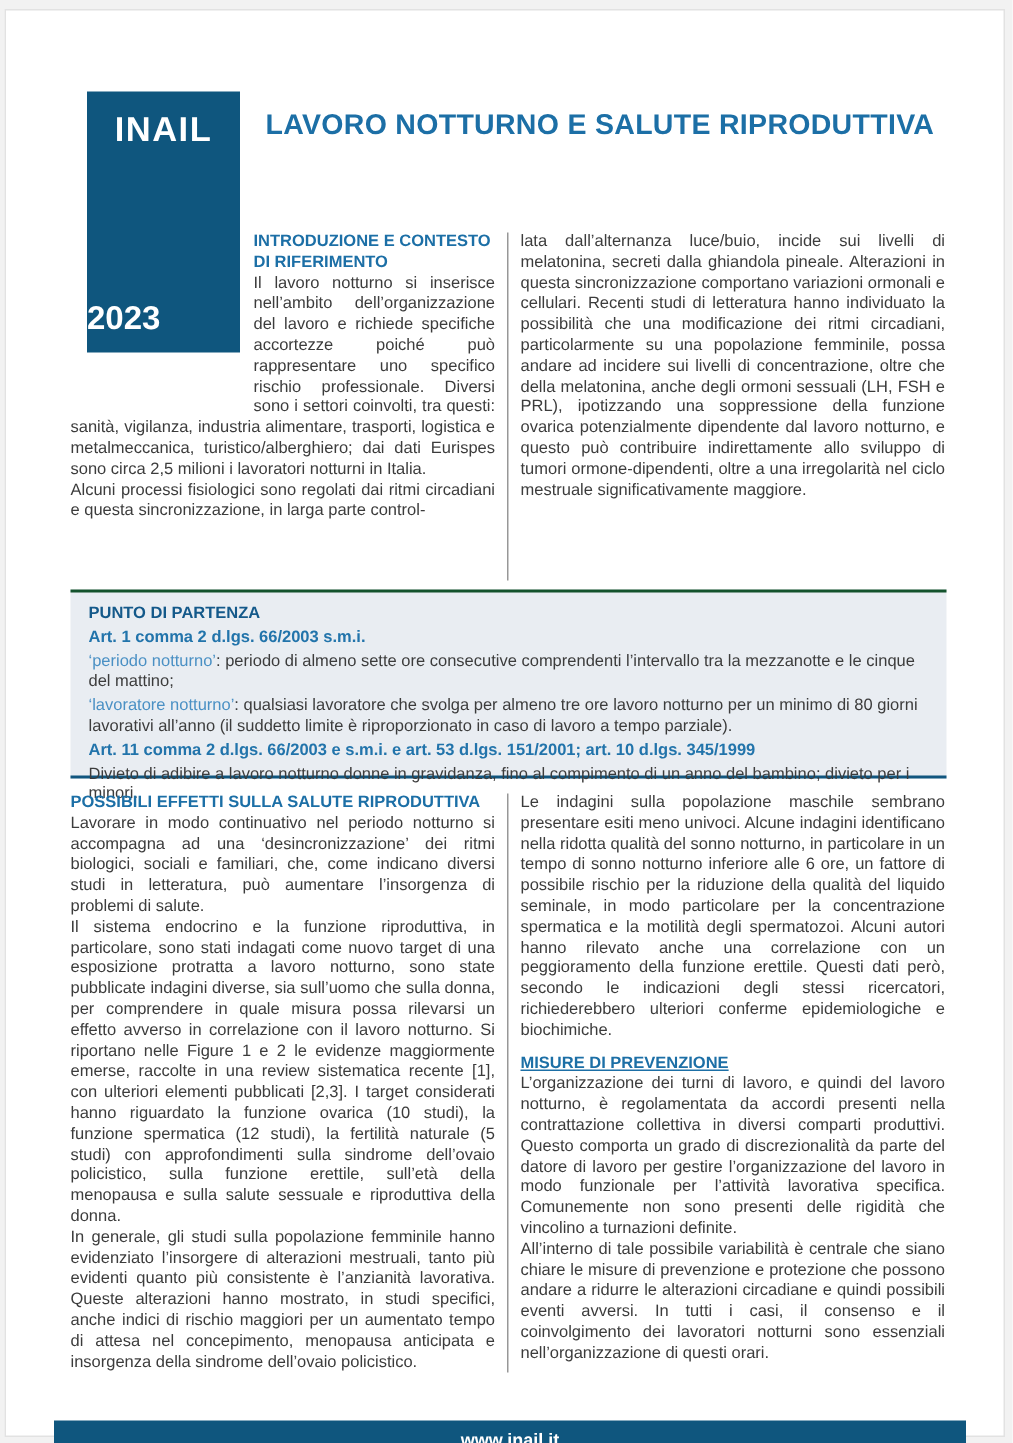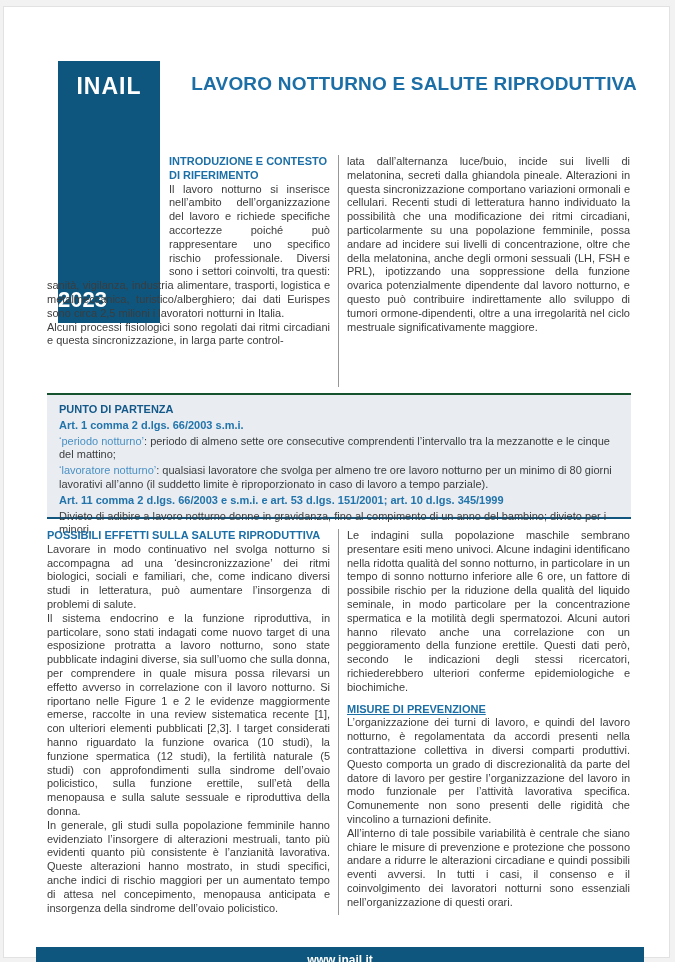--- a/index.html
+++ b/index.html
@@ -11,35 +11,35 @@
     overflow:hidden;
   }
   .page{
     position:absolute;left:3px;top:6px;width:667px;height:952px;
     background:#ffffff;
     border:1px solid #e2e2e2;
     box-sizing:border-box;
   }
   
   .brand-bar{
-    position:absolute;left:54px;top:54px;width:102px;height:262px;
+    position:absolute;left:54px;top:54px;width:102px;height:174px;
     background:#0F567E;
   }
   .logo{
     padding-top:12px;text-align:center;
     color:#ffffff;font-weight:bold;font-size:23px;letter-spacing:1px;
   }
   .year{
     position:absolute;bottom:10px;left:0;width:100%;
     color:#ffffff;font-weight:bold;font-size:22px;
   }
   
   .title{
     position:absolute;left:173px;top:66px;width:460px;margin:0;
-    color:#1C6FA6;font-size:19px;font-weight:bold;letter-spacing:.2px;text-align:right;
+    color:#1C6FA6;font-size:19px;font-weight:bold;letter-spacing:.2px;
   }
   
   .cols{
     position:absolute;left:43px;width:584px;
     display:grid;grid-template-columns:283px 1px 283px;column-gap:8px;
   }
   .divider{background:#979797;width:1px;}
   .col{
     font-size:11px;line-height:13.8px;color:#3C3C3C;
     text-align:justify;hyphens:auto;-webkit-hyphens:auto;
@@ -105,21 +105,21 @@
     <p class="law">Art. 1 comma 2 d.lgs. 66/2003 s.m.i.</p>
     <p><span class="term">‘periodo notturno’</span><span>: periodo di almeno sette ore consecutive comprendenti l’intervallo tra la mezzanotte e le cinque del mattino;</span></p>
     <p><span class="term">‘lavoratore notturno’</span><span>: qualsiasi lavoratore che svolga per almeno tre ore lavoro notturno per un minimo di 80 giorni lavorativi all’anno (il suddetto limite è riproporzionato in caso di lavoro a tempo parziale).</span></p>
     <p class="law">Art. 11 comma 2 d.lgs. 66/2003 e s.m.i. e art. 53 d.lgs. 151/2001; art. 10 d.lgs. 345/1999</p>
     <p>Divieto di adibire a lavoro notturno donne in gravidanza, fino al compimento di un anno del bambino; divieto per i minori.</p>
   </aside>
 
   <section class="cols body-sec">
     <div class="col">
       <h2 class="sec">POSSIBILI EFFETTI SULLA SALUTE RIPRODUTTIVA</h2>
-      <p>Lavorare in modo continuativo nel svolga notturno si accompagna ad una ‘desincronizzazione’ dei ritmi biologici, sociali e familiari, che, come indicano diversi studi in letteratura, può aumentare l’insorgenza di problemi di salute.</p>
+      <p>Lavorare in modo continuativo nel periodo notturno si accompagna ad una ‘desincronizzazione’ dei ritmi biologici, sociali e familiari, che, come indicano diversi studi in letteratura, può aumentare l’insorgenza di problemi di salute.</p>
       <p>Il sistema endocrino e la funzione riproduttiva, in particolare, sono stati indagati come nuovo target di una esposizione protratta a lavoro notturno, sono state pubblicate indagini diverse, sia sull’uomo che sulla donna, per comprendere in quale misura possa rilevarsi un effetto avverso in correlazione con il lavoro notturno. Si riportano nelle Figure 1 e 2 le evidenze maggiormente emerse, raccolte in una review sistematica recente [1], con ulteriori elementi pubblicati [2,3]. I target considerati hanno riguardato la funzione ovarica (10 studi), la funzione spermatica (12 studi), la fertilità naturale (5 studi) con approfondimenti sulla sindrome dell’ovaio policistico, sulla funzione erettile, sull’età della menopausa e sulla salute sessuale e riproduttiva della donna.</p>
       <p>In generale, gli studi sulla popolazione femminile hanno evidenziato l’insorgere di alterazioni mestruali, tanto più evidenti quanto più consistente è l’anzianità lavorativa. Queste alterazioni hanno mostrato, in studi specifici, anche indici di rischio maggiori per un aumentato tempo di attesa nel concepimento, menopausa anticipata e insorgenza della sindrome dell’ovaio policistico.</p>
     </div>
     <div class="divider"></div>
     <div class="col">
       <p>Le indagini sulla popolazione maschile sembrano presentare esiti meno univoci. Alcune indagini identificano nella ridotta qualità del sonno notturno, in particolare in un tempo di sonno notturno inferiore alle 6 ore, un fattore di possibile rischio per la riduzione della qualità del liquido seminale, in modo particolare per la concentrazione spermatica e la motilità degli spermatozoi. Alcuni autori hanno rilevato anche una correlazione con un peggioramento della funzione erettile. Questi dati però, secondo le indicazioni degli stessi ricercatori, richiederebbero ulteriori conferme epidemiologiche e biochimiche.</p>
       <h2 class="sec gap">MISURE DI PREVENZIONE</h2>
       <p>L’organizzazione dei turni di lavoro, e quindi del lavoro notturno, è regolamentata da accordi presenti nella contrattazione collettiva in diversi comparti produttivi. Questo comporta un grado di discrezionalità da parte del datore di lavoro per gestire l’organizzazione del lavoro in modo funzionale per l’attività lavorativa specifica. Comunemente non sono presenti delle rigidità che vincolino a turnazioni definite.</p>
       <p>All’interno di tale possibile variabilità è centrale che siano chiare le misure di prevenzione e protezione che possono andare a ridurre le alterazioni circadiane e quindi possibili eventi avversi. In tutti i casi, il consenso e il coinvolgimento dei lavoratori notturni sono essenziali nell’organizzazione di questi orari.</p>
     </div>

